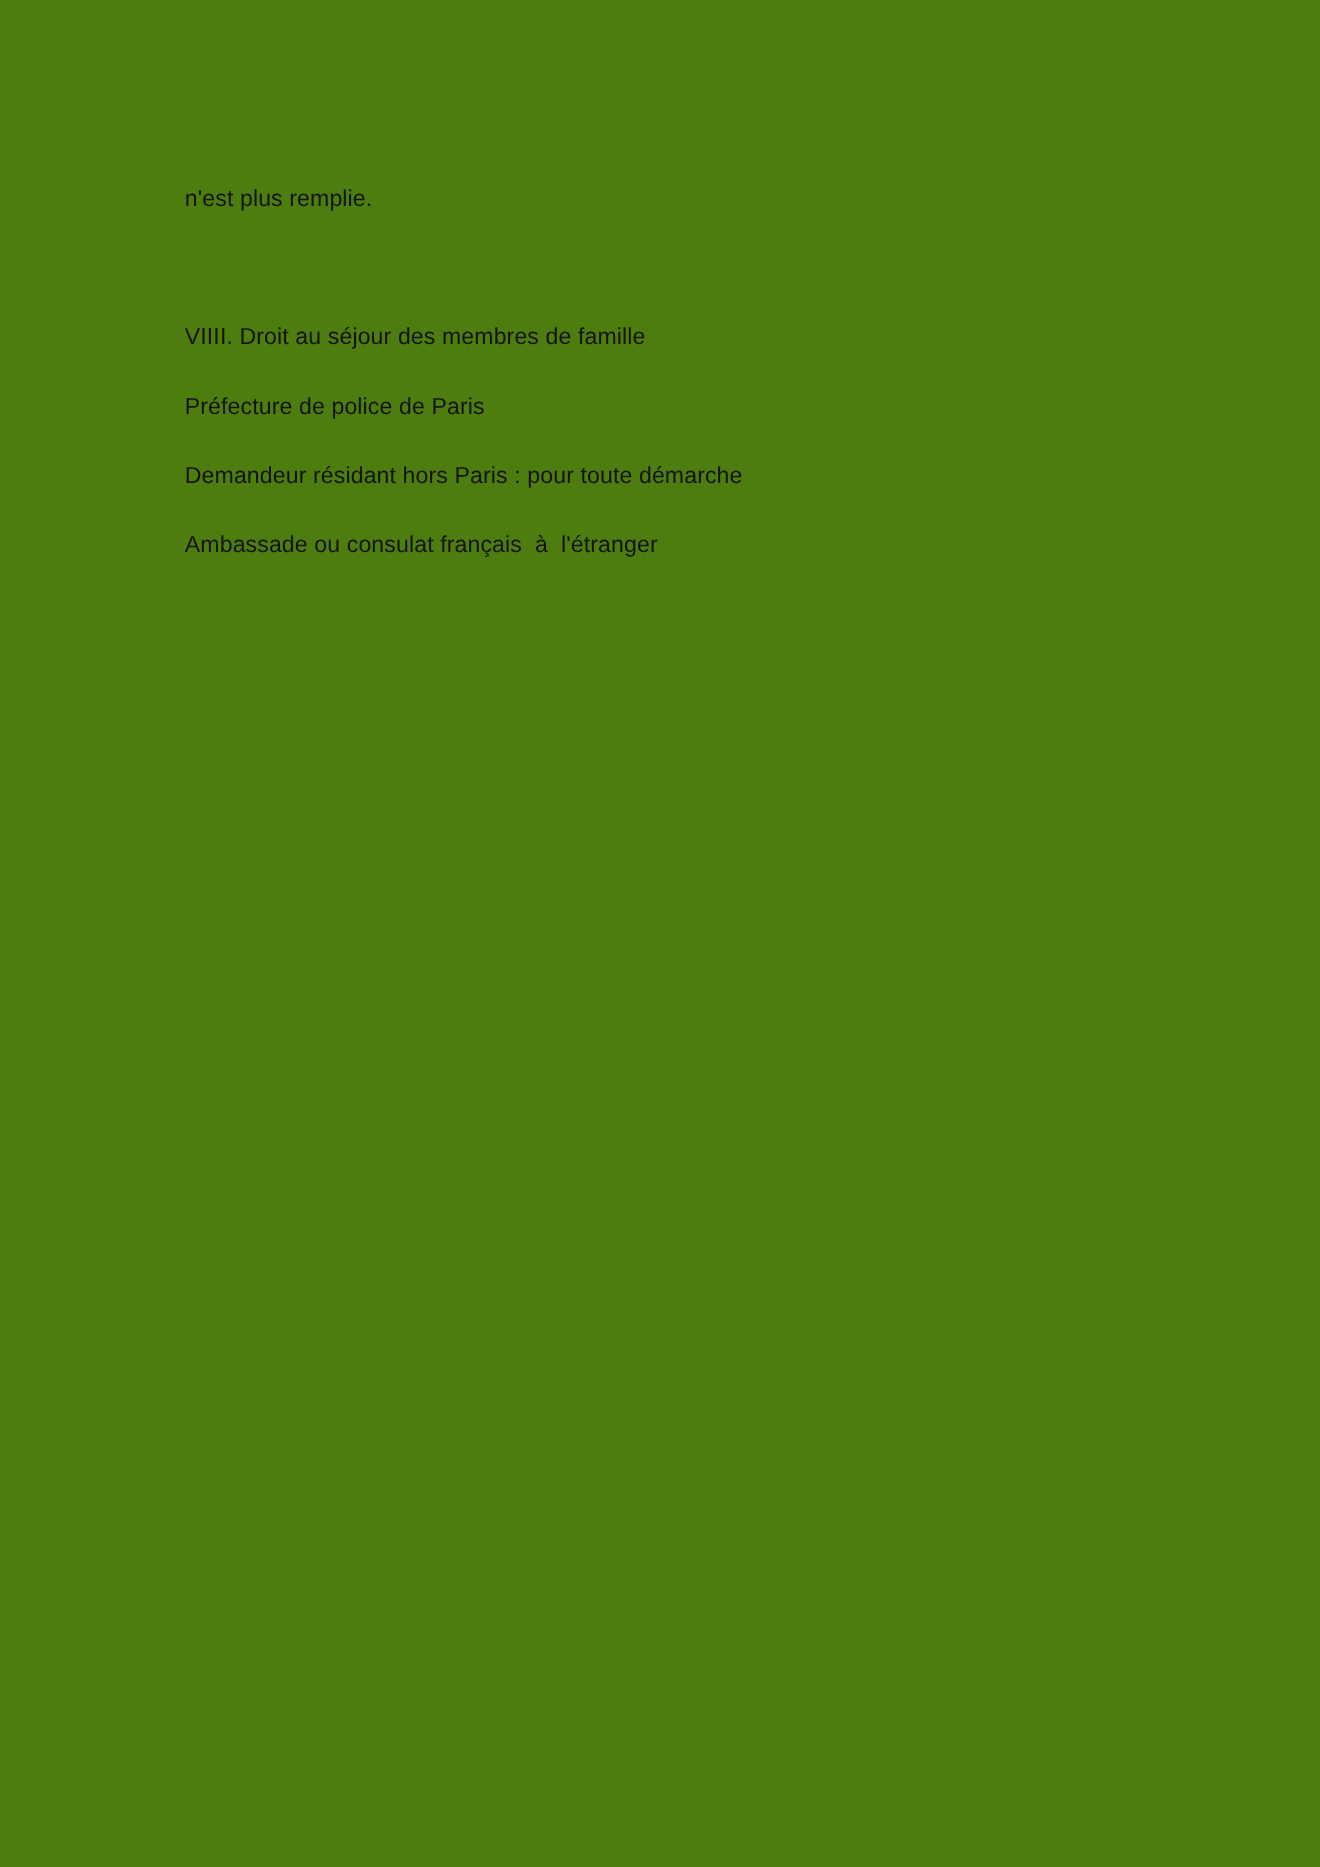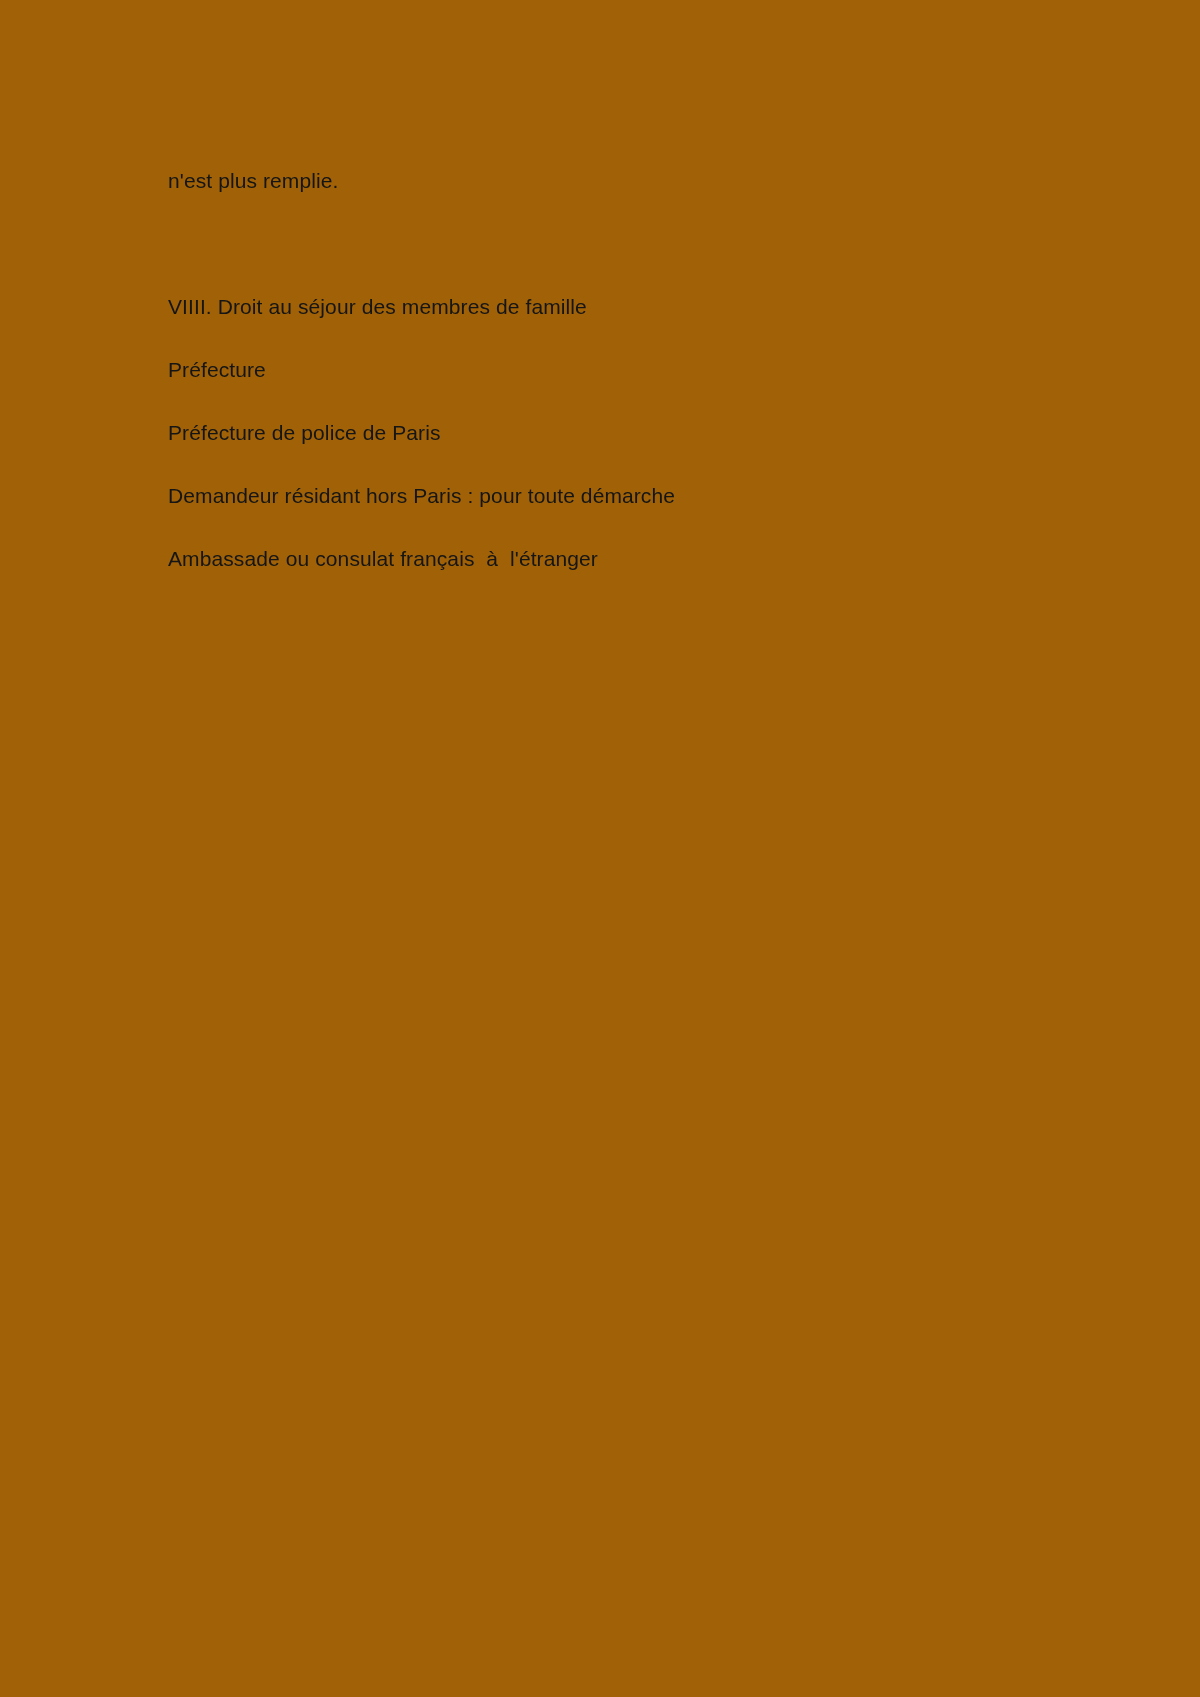--- a/index.html
+++ b/index.html
@@ -10,21 +10,21 @@
     width: 1200px;
     height: 1697px;
     background: #ffffff;
     overflow: hidden;
     font-family: "Liberation Sans", "DejaVu Sans", sans-serif;
   }
   .page {
     position: relative;
     width: 1200px;
     height: 1697px;
-    background: #a16207;
+    background: #4d7c0f;
   }
   .text-block {
     position: absolute;
     left: 168px;
     top: 149px;
     width: 790px;
     color: #151515;
     font-size: 21px;
     line-height: 63px;
     font-weight: 400;
@@ -36,18 +36,17 @@
   }
 </style>
 </head>
 <body>
 
 <div class="page">
   <div class="text-block">
     <div class="line">n'est plus remplie.</div>
     <div class="line"></div>
     <div class="line">VIIII. Droit au séjour des membres de famille</div>
-    <div class="line">Préfecture</div>
     <div class="line">Préfecture de police de Paris</div>
     <div class="line">Demandeur résidant hors Paris : pour toute démarche</div>
     <div class="line">Ambassade ou consulat français  à  l'étranger</div>
   </div>
 </div>
 
 </body></html>

